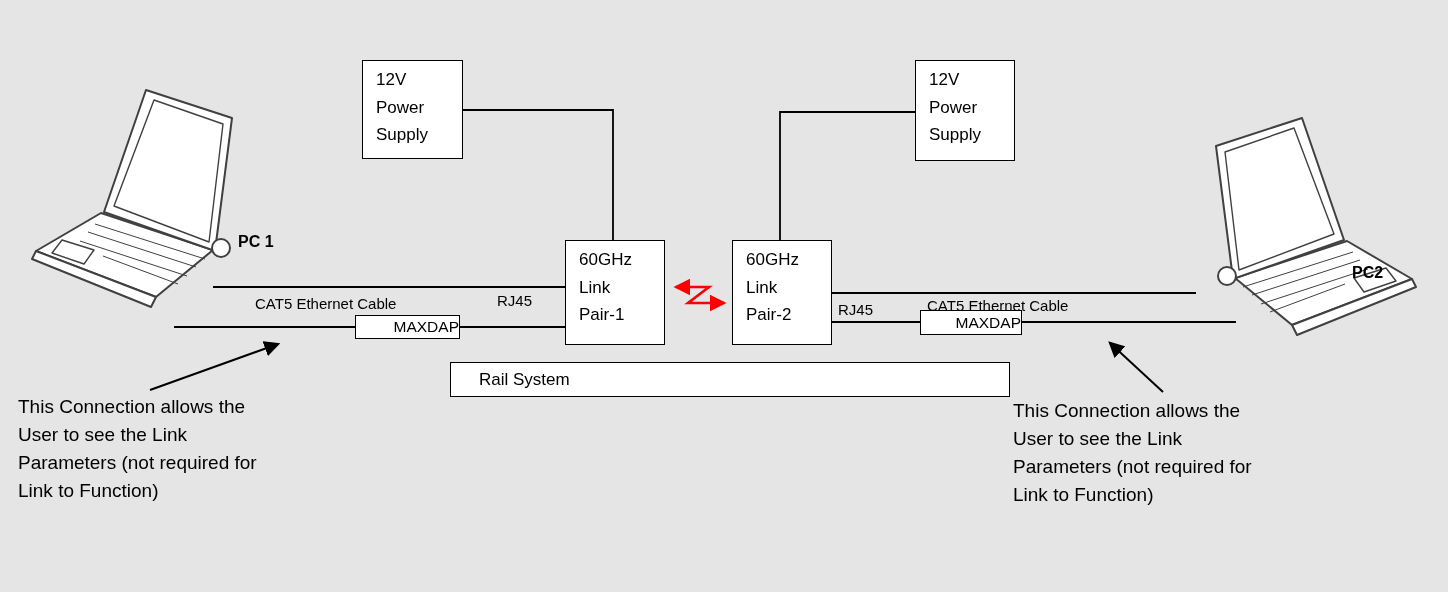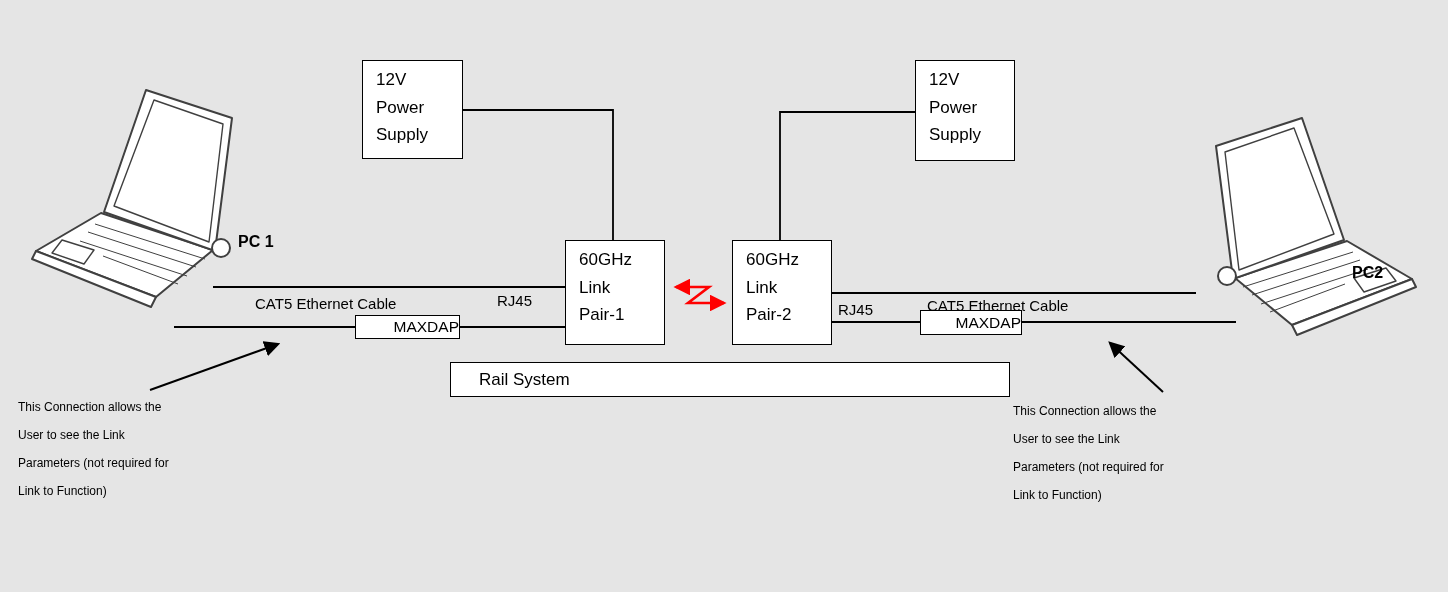--- a/index.html
+++ b/index.html
@@ -54,21 +54,21 @@
     margin-top: 29px;
   }
   .pc-label {
     position: absolute;
     font-size: 16px;
     font-weight: bold;
     white-space: nowrap;
   }
   .annotation {
     position: absolute;
-    font-size: 12px;
+    font-size: 19px;
     line-height: 28px;
     white-space: pre-line;
     width: 330px;
   }
 </style>
 </head>
 <body>
 
 <div class="canvas">
 

